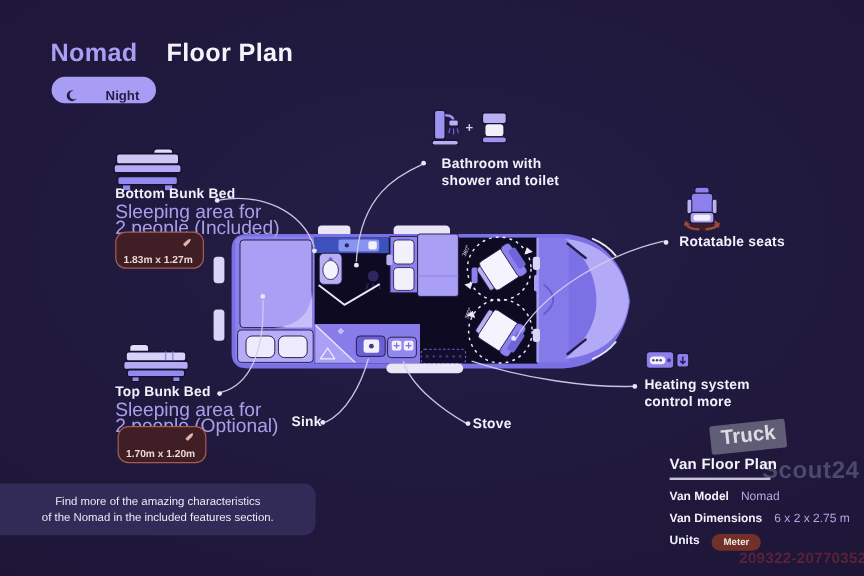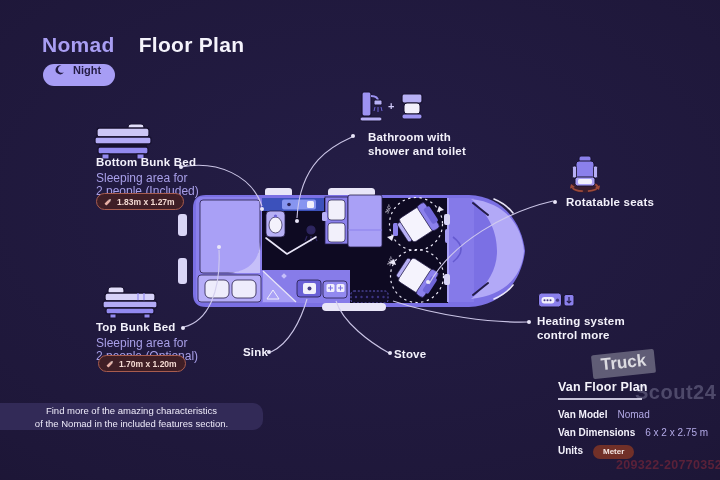--- a/index.html
+++ b/index.html
@@ -8,29 +8,29 @@
     background:radial-gradient(130% 120% at 50% 42%, #241d46 0%, #1e1739 55%, #161029 100%);
     font-family:"Liberation Sans", sans-serif;
   }
   .abs{position:absolute;}
   
   .page-title{left:42px;top:33px;font-size:21px;font-weight:600;letter-spacing:.3px;z-index:5;}
   .title-brand{color:#a99ef3;}
   .title-rest{color:#f4f3fb;margin-left:24px;}
   
   .night-pill{left:43px;top:64px;height:22px;padding:0 14px 0 11px;border-radius:11px;
-    background:#a79df5;display:flex;align-items:flex-start;gap:7px;z-index:5;cursor:pointer;}
+    background:#a79df5;display:flex;align-items:flex-end;gap:22px;z-index:5;cursor:pointer;}
   .night-pill span{color:#241c45;font-size:11px;font-weight:bold;}
   
   .co-head{color:#f3f1fb;font-size:11.5px;font-weight:bold;letter-spacing:.2px;z-index:6;white-space:nowrap;}
-  .co-sub{color:#a89fe8;font-size:12px;line-height:12.5px;z-index:6;white-space:nowrap;}
+  .co-sub{color:#a89fe8;font-size:16px;line-height:12.5px;z-index:6;white-space:nowrap;}
   .dim-badge{display:inline-flex;align-items:flex-end;gap:4px;background:#3f1e26;border:1px solid #a85c4e;
-    border-radius:9px;padding:2.5px 8px 2.5px 6px;color:#f3d9d2;font-size:8.5px;font-weight:bold;z-index:6;white-space:nowrap;}
-  
-  .footer-note{left:0;top:403px;width:263px;height:27px;background:#322a57;border-radius:0 10px 10px 0;
+    border-radius:9px;padding:2.5px 8px 2.5px 6px;color:#f3d9d2;font-size:8.5px;font-weight:bold;z-index:6;white-space:nowrap;flex-direction:column;}
+  
+  .footer-note{left:0;top:403px;width:263px;height:43px;background:#322a57;border-radius:0 10px 10px 0;
     display:flex;flex-direction:column;justify-content:center;align-items:center;z-index:4;}
   .footer-note div{color:#edeaf9;font-size:9.5px;line-height:13px;}
   
   .spec-panel{left:558px;top:380px;z-index:4;}
   .spec-title{color:#f4f3fb;font-size:12.5px;font-weight:bold;letter-spacing:.2px;}
   .spec-underline{width:84px;height:1.5px;background:rgba(228,225,244,.85);margin-top:4px;}
   .spec-rows{display:flex;flex-direction:column;gap:7px;margin-top:9px;}
   .spec-row{display:flex;align-items:flex-start;gap:10px;}
   .spec-label{color:#f3f1fb;font-size:10px;font-weight:bold;white-space:nowrap;}
   .spec-value{color:#b2a9e6;font-size:10px;white-space:nowrap;}

